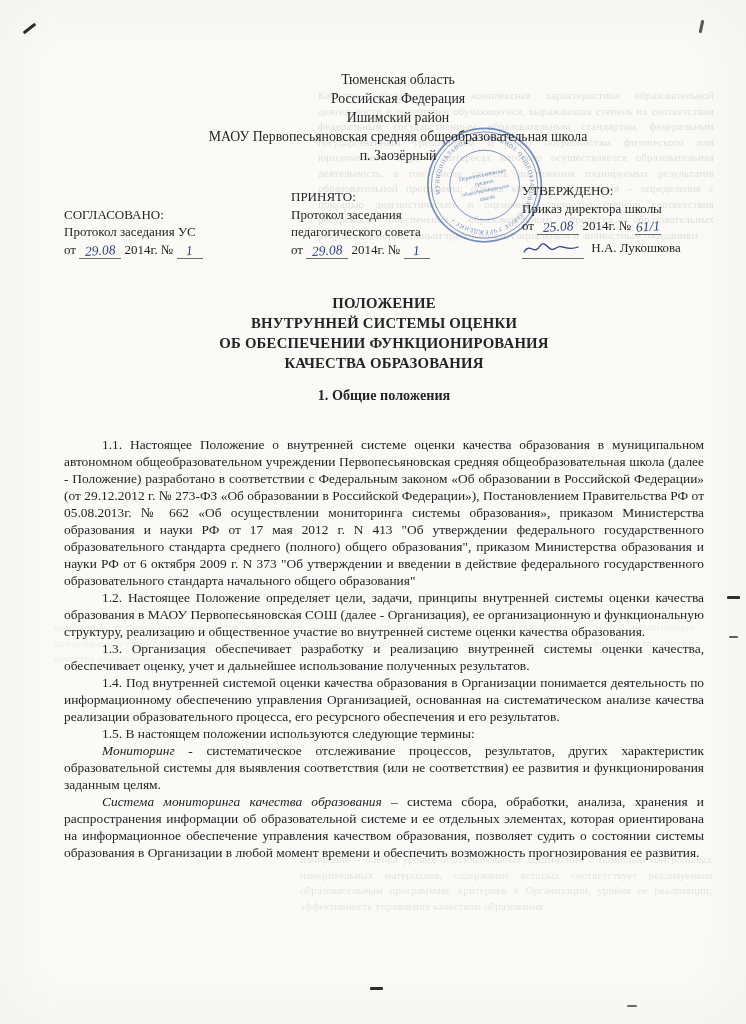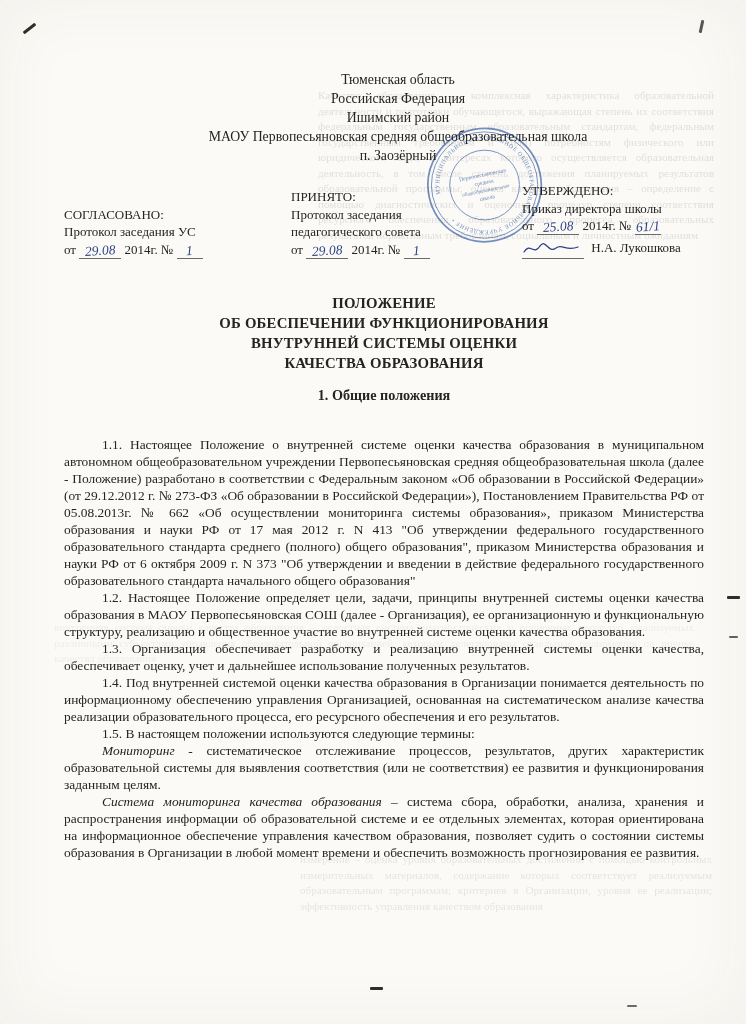--- a/index.html
+++ b/index.html
@@ -145,22 +145,22 @@
             </svg>
           </span>
           <span class="sig-name">Н.А. Лукошкова</span>
         </div>
       </div>
 
     </section>
 
     <h1 class="doc-title">
       <div>ПОЛОЖЕНИЕ</div>
+      <div>ВНУТРУННЕЙ СИСТЕМЫ ОЦЕНКИ</div>
       <div>ОБ ОБЕСПЕЧЕНИИ ФУНКЦИОНИРОВАНИЯ</div>
-      <div>ВНУТРУННЕЙ СИСТЕМЫ ОЦЕНКИ</div>
       <div>КАЧЕСТВА ОБРАЗОВАНИЯ</div>
     </h1>
 
     <h2 class="section-heading">1. Общие положения</h2>
 
     <div class="body-text">
       <p class="para">1.1. Настоящее Положение о внутренней системе оценки качества образования в муниципальном автономном общеобразовательном учреждении Первопесьяновская средняя общеобразовательная школа (далее - Положение) разработано в соответствии с Федеральным законом «Об образовании в Российской Федерации» (от 29.12.2012 г. № 273-ФЗ «Об образовании в Российской Федерации»), Постановлением Правительства РФ от 05.08.2013г. № 662 «Об осуществлении мониторинга системы образования», приказом Министерства образования и науки РФ от 17 мая 2012 г. N 413 "Об утверждении федерального государственного образовательного стандарта среднего (полного) общего образования", приказом Министерства образования и науки РФ от 6 октября 2009 г. N 373 "Об утверждении и введении в действие федерального государственного образовательного стандарта начального общего образования"</p>
       <p class="para">1.2. Настоящее Положение определяет цели, задачи, принципы внутренней системы оценки качества образования в МАОУ Первопесьяновская СОШ (далее - Организация), ее организационную и функциональную структуру, реализацию и общественное участие во внутренней системе оценки качества образования.</p>
       <p class="para">1.3. Организация обеспечивает разработку и реализацию внутренней системы оценки качества, обеспечивает оценку, учет и дальнейшее использование полученных результатов.</p>
       <p class="para">1.4. Под внутренней системой оценки качества образования в Организации понимается деятельность по информационному обеспечению управления Организацией, основанная на систематическом анализе качества реализации образовательного процесса, его ресурсного обеспечения и его результатов.</p>

